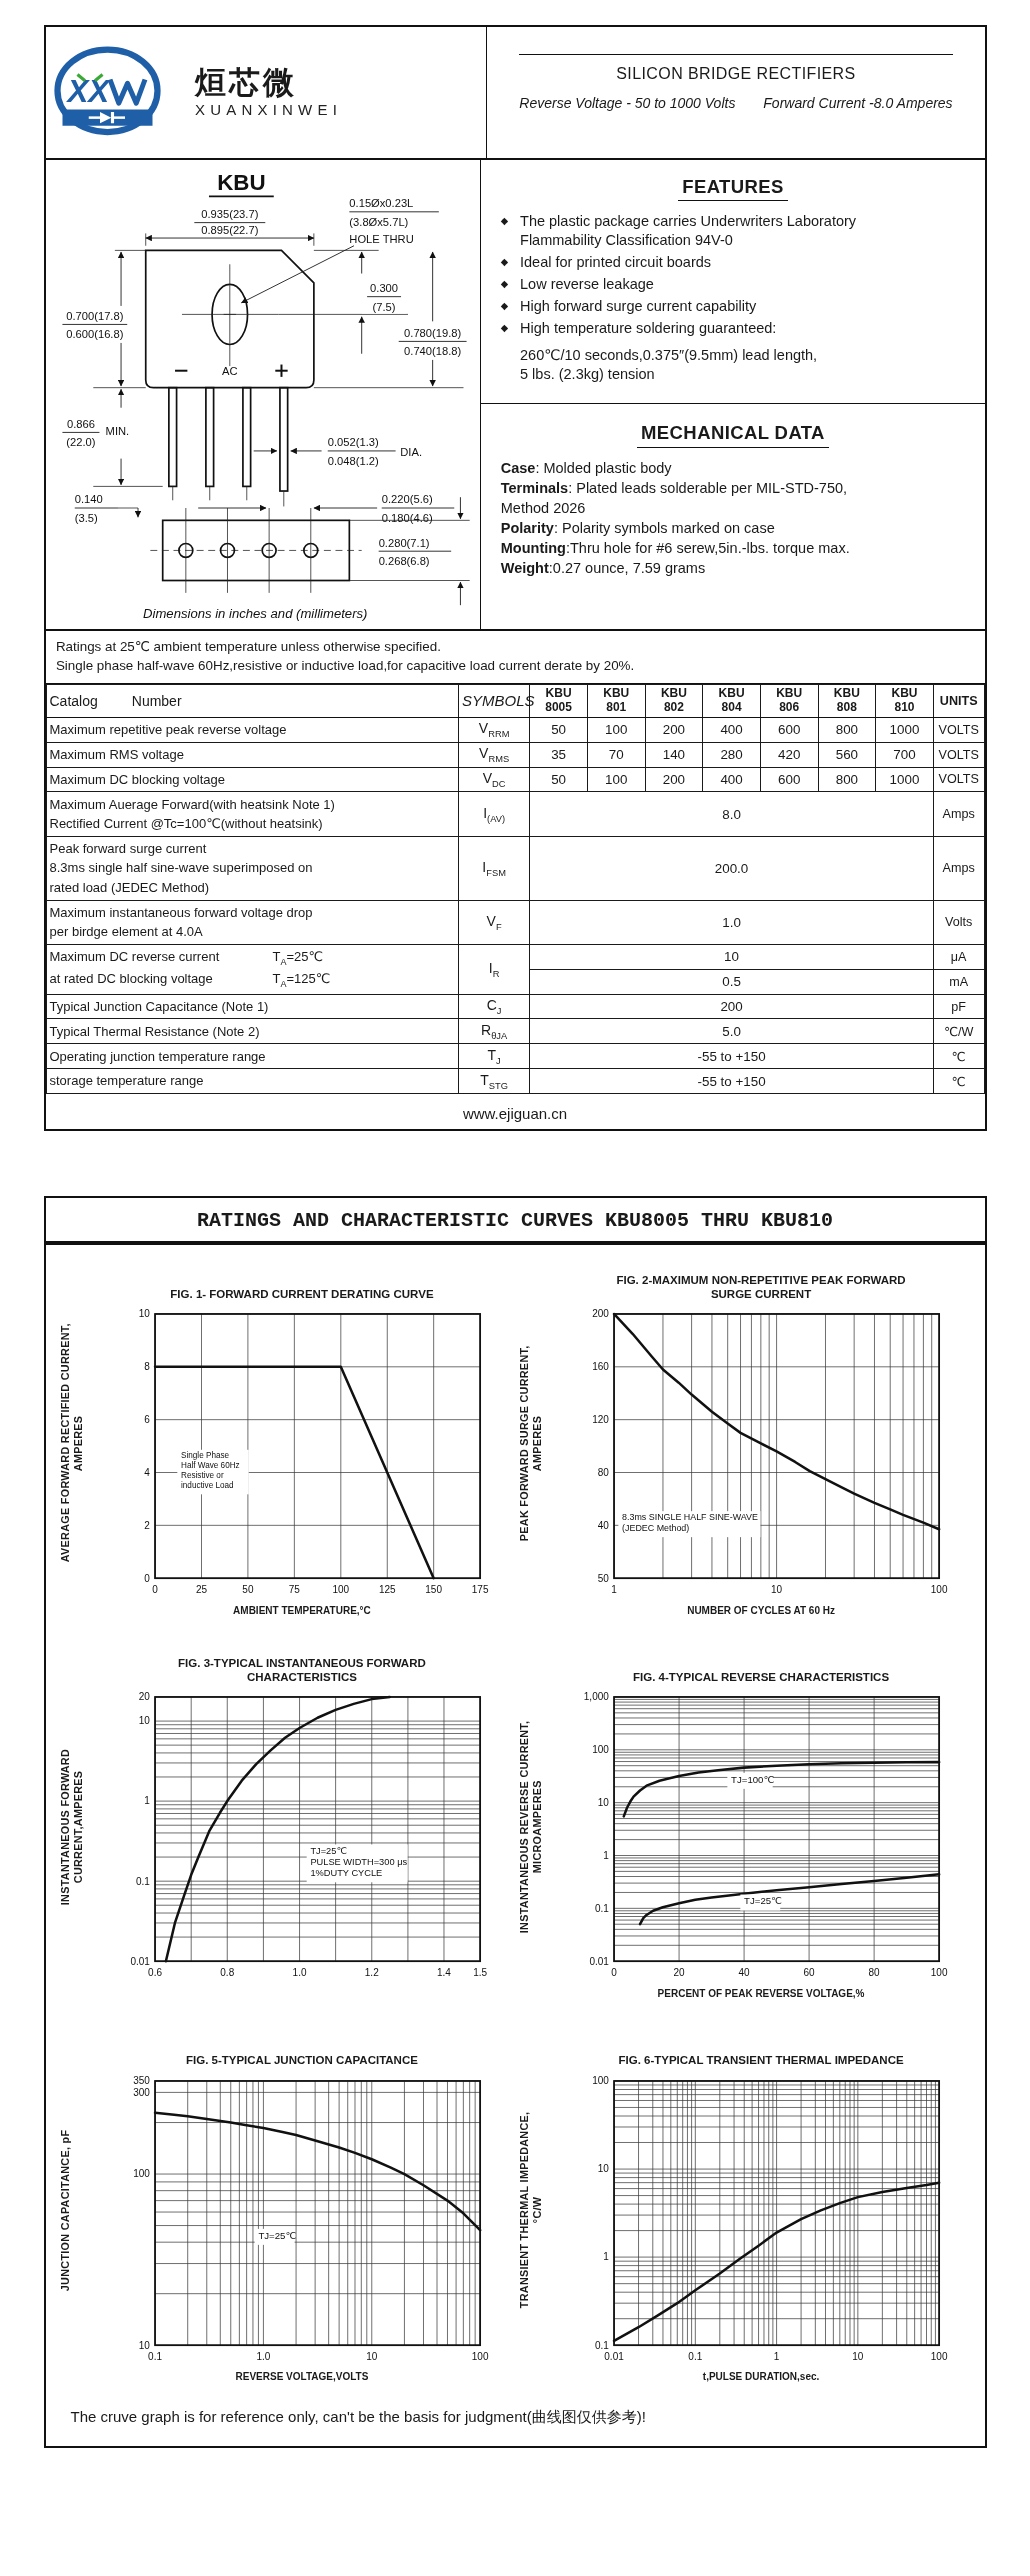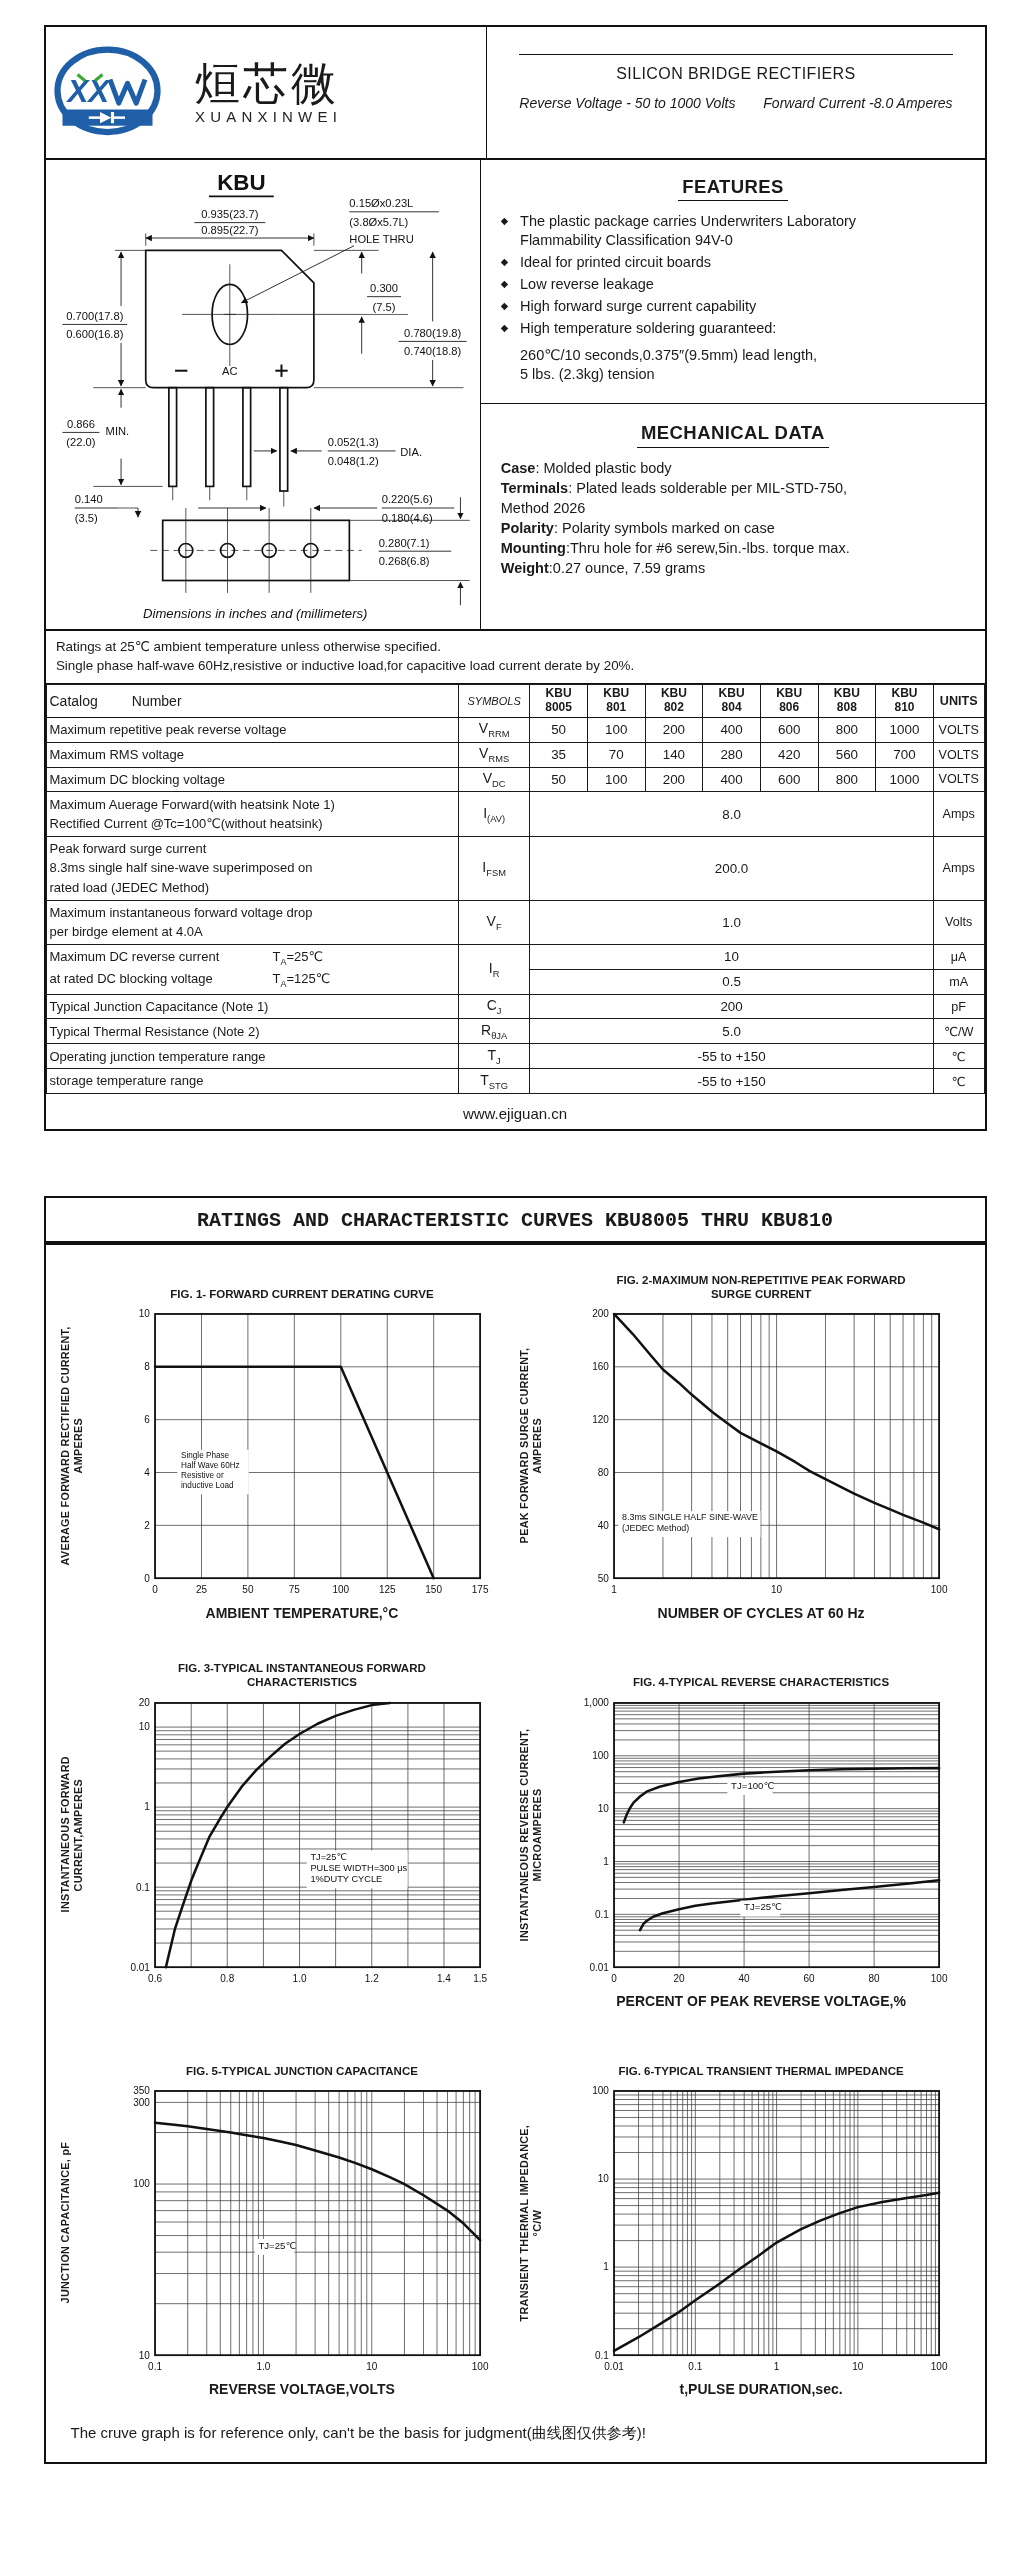--- a/index.html
+++ b/index.html
@@ -3,21 +3,21 @@
 <meta charset="utf-8">
 <style>
   html,body{margin:0;padding:0;background:#fff;color:#1a1a1a;
     font-family:"Liberation Sans","DejaVu Sans",sans-serif;}
   .sheet{width:943px;margin:0 auto;}
   body{padding:25px 0 22px;}
   .page{border:2.2px solid #111;background:#fff;}
   
   .hdr{display:flex;border-bottom:2.2px solid #111;}
   .hdr-logo{flex:0 0 46%;border-right:1.9px solid #111;display:flex;align-items:center;justify-content:flex-start;gap:20px;padding:13.4px 4.5px;}
-  .logo-text .zh{font-size:45px;font-weight:normal;letter-spacing:3px;line-height:1.05;}
+  .logo-text .zh{font-size:31px;font-weight:bold;letter-spacing:3px;line-height:1.05;}
   .logo-text .en{font-size:15px;letter-spacing:5.2px;margin-top:1.5px;color:#222;}
   .hdr-title{flex:1;text-align:center;padding:19.3px 7.4px 9px;}
   .pn{font-size:27px;font-weight:bold;letter-spacing:0.7px;}
   .pn-rule{border:none;border-top:1.9px solid #111;width:90%;margin:7.4px auto 10.4px;}
   .fam{font-size:16px;font-weight:normal;letter-spacing:0.4px;}
   .tagline{font-style:italic;font-size:14px;margin-top:12px;}
   .tagline span{margin:0 12px;}
   
   .cols{display:flex;border-bottom:2.2px solid #111;}
   .col-draw{flex:0 0 46%;border-right:1.9px solid #111;padding:4.5px 1.5px 1.5px;}
@@ -36,21 +36,21 @@
   .ratings-bar{text-align:center;font-size:18px;font-weight:bold;letter-spacing:0.4px;padding:6.7px 0;border-bottom:1.9px solid #111;}
   .rat-notes{font-size:13.4px;line-height:1.45;padding:6px 10.4px 7.4px;border-bottom:1.9px solid #111;}
   
   table.specs{border-collapse:collapse;width:100%;table-layout:fixed;}
   .specs th,.specs td{border:1.2px solid #1a1a1a;padding:2.2px 3px;}
   .specs thead th{border-bottom:1.8px solid #111;}
   .specs tbody td{border-top:1.5px solid #111;}
   .label-col{width:44%;} .sym-col{width:7.6%;} .dev-col{width:6.15%;} .unit-col{width:5.4%;}
   .cat-th{text-align:left;font-weight:normal;font-size:14px;padding-left:6px;}
   .cat-th span{margin-right:34px;}
-  .sym-th{font-style:italic;font-weight:normal;font-size:11px;text-align:center;}
+  .sym-th{font-style:italic;font-weight:normal;font-size:15px;text-align:center;}
   .dev-th{font-size:12px;font-weight:bold;text-align:center;line-height:1.15;}
   .units-th{font-size:12.6px;font-weight:bold;text-align:center;}
   .label-cell{font-size:13px;text-align:left;padding-left:5.2px;line-height:1.5;}
   .sym-cell{text-align:center;font-size:14px;}
   .sym-cell sub{font-size:9.3px;}
   .val-cell{text-align:center;font-size:13.4px;}
   .unit-cell{text-align:center;font-size:12.6px;}
   .cond-line{display:flex;}
   .cond-line .p-text{flex:0 0 223px;}
   .cond-group sub{font-size:9px;}
@@ -58,21 +58,21 @@
   .notes{padding:12px 10.4px 3px;font-size:13.4px;min-height:71px;}
   .footer-in{text-align:center;font-size:15px;padding:10.4px 0 7.4px;}
   
   .page2{margin-top:65px;}
   .p2-head{font-size:20px;font-weight:bold;text-align:center;padding:11px 0 9.6px;border-bottom:4.5px solid #111;font-family:Liberation Mono, monospace;}
   .figs{display:grid;grid-template-columns:1fr 1fr;row-gap:37px;column-gap:6px;padding:25px 13.4px 0;}
   .fig{display:flex;}
   .fig-ylabel{writing-mode:vertical-rl;transform:rotate(180deg);text-align:center;font-weight:bold;font-size:10.8px;line-height:1.25;width:33px;flex:0 0 33px;letter-spacing:0.3px;}
   .fig-main{flex:1;}
   .fig-title{text-align:center;font-weight:bold;font-size:11.5px;line-height:1.25;min-height:31px;display:flex;flex-direction:column;justify-content:flex-end;padding-bottom:3.7px;}
-  .fig-xlabel{text-align:center;font-weight:bold;font-size:14px;line-height:1.3;margin-top:1.5px;}
+  .fig-xlabel{text-align:center;font-weight:bold;font-size:10px;line-height:1.3;margin-top:1.5px;}
   svg.plot{display:block;margin:0 auto;}
   .gl{stroke:#3d3d3d;stroke-width:1;}
   .frame{fill:none;stroke:#111;stroke-width:2.4;}
   .curve{fill:none;stroke:#111;stroke-width:3.4;stroke-linejoin:round;stroke-linecap:round;}
   .tk{font-size:13.5px;fill:#111;}
   .ann{fill:#111;}
   .disclaimer{font-size:15px;padding:25px 7.4px 19.3px 25px;}
   
   .pkg-svg{width:100%;height:auto;display:block;}
   .pkt{font-size:14.5px;fill:#111;}

